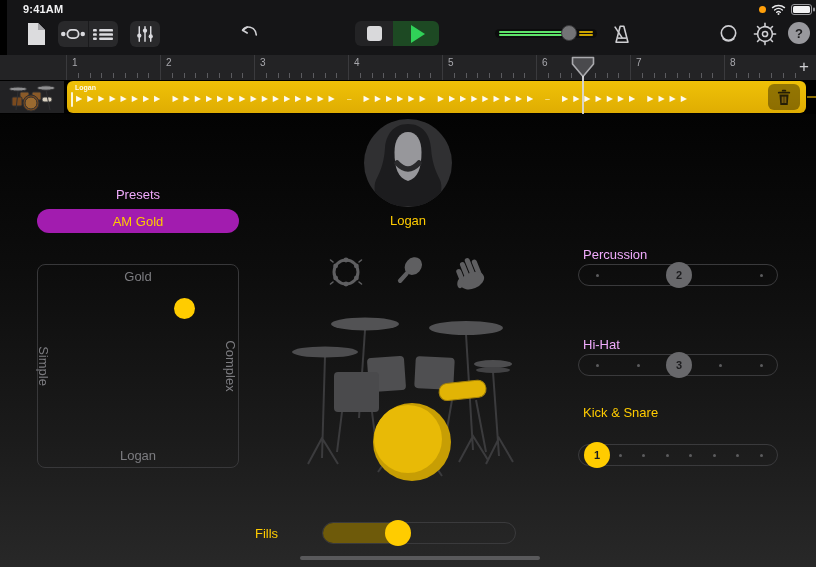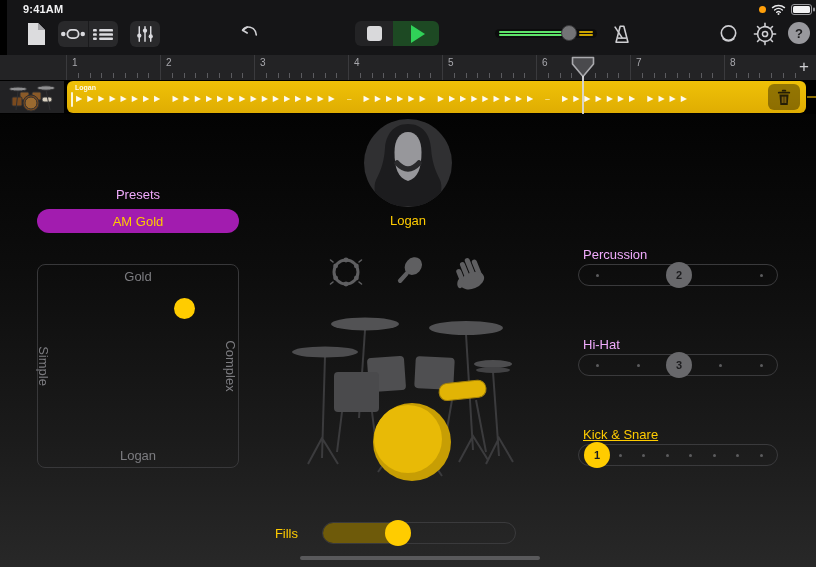--- a/index.html
+++ b/index.html
@@ -429,33 +429,33 @@
 
   <div class="glabel" style="left:583px;top:337px;">Hi-Hat</div>
   <div class="ctl-track" style="top:354px;">
       <div class="dot" style="left: 18px;"></div>
       <div class="dot" style="left: 59px;"></div>
       <div class="knob" style="left: 100px;">3</div>
       <div class="dot" style="left: 141px;"></div>
       <div class="dot" style="left: 182px;"></div>
     </div>
 
-  <div class="ylabel" style="left:583px;top:427px;text-decoration:underline;">Kick &amp; Snare</div>
+  <div class="ylabel" style="left:583px;top:405px;">Kick &amp; Snare</div>
   <div class="ctl-track" style="top:444px;">
       <div class="knob accent" style="left: 18px;">1</div>
       <div class="dot" style="left: 41.4286px;"></div>
       <div class="dot" style="left: 64.8571px;"></div>
       <div class="dot" style="left: 88.2857px;"></div>
       <div class="dot" style="left: 111.714px;"></div>
       <div class="dot" style="left: 135.143px;"></div>
       <div class="dot" style="left: 158.571px;"></div>
       <div class="dot" style="left: 182px;"></div>
     </div>
 
 
-  <div class="ylabel" style="left:238px;top:526px;width:60px;text-align:right;">Fills</div>
+  <div class="ylabel" style="left:255px;top:526px;width:60px;">Fills</div>
   <div class="fills-track">
     <div class="fills-fill" id="fills-fill" style="width: 83.16px;"></div>
     <div class="fills-knob" id="fills-knob" style="left: 75.16px;"></div>
   </div>
 
   <div class="scroll-ind"></div>
 </div>
 
 </body></html>

